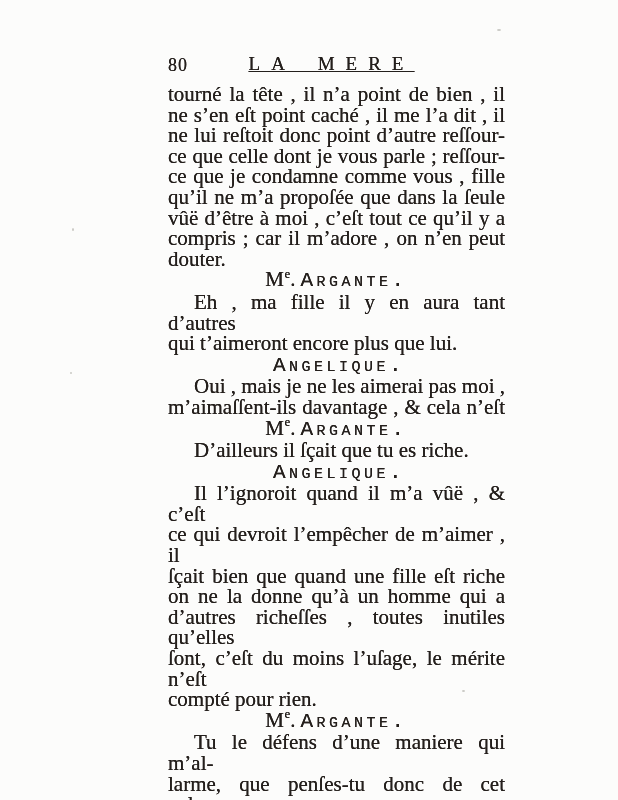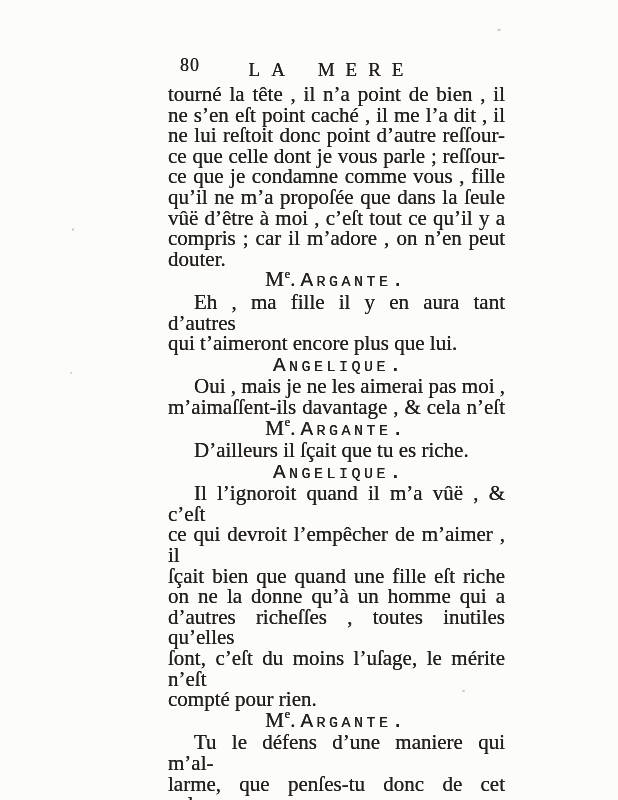--- a/index.html
+++ b/index.html
@@ -6,30 +6,31 @@
   .page {
     position:relative;
     width:618px; height:800px;
     background:#fcfcfb;
     font-family:"Liberation Serif","DejaVu Serif",serif;
     color:#241f1c;
     overflow:hidden;
   }
   .header { position:absolute; top:53px; left:168px; width:337px; height:24px; }
   .page-number {
-    position:absolute; left:12px; top:2px;
+    position:absolute; left:0; top:2px;
     font-size:18px; letter-spacing:1px;
     text-shadow:0 0 .3px currentColor;
   }
   .running-title {
-    position:absolute; left:50%; top:6px;
+    position:absolute; left:50%; top:0;
     transform:translateX(-53%);
     font-size:19px; letter-spacing:11px; word-spacing:7px;
     white-space:nowrap;
     text-shadow:0 0 .3px currentColor;
+    text-decoration:underline;
   }
   .text-block {
     position:absolute; top:84px; left:168px; width:337px;
     font-size:21px; line-height:20.6px;
     text-shadow:0 0 .3px currentColor;
   }
   .line { min-height:20.6px; }
   .line.justify { text-align:justify; text-align-last:justify; }
   .line.indent { text-indent:26px; }
   .line.speaker { text-align:center; text-align-last:center; }

